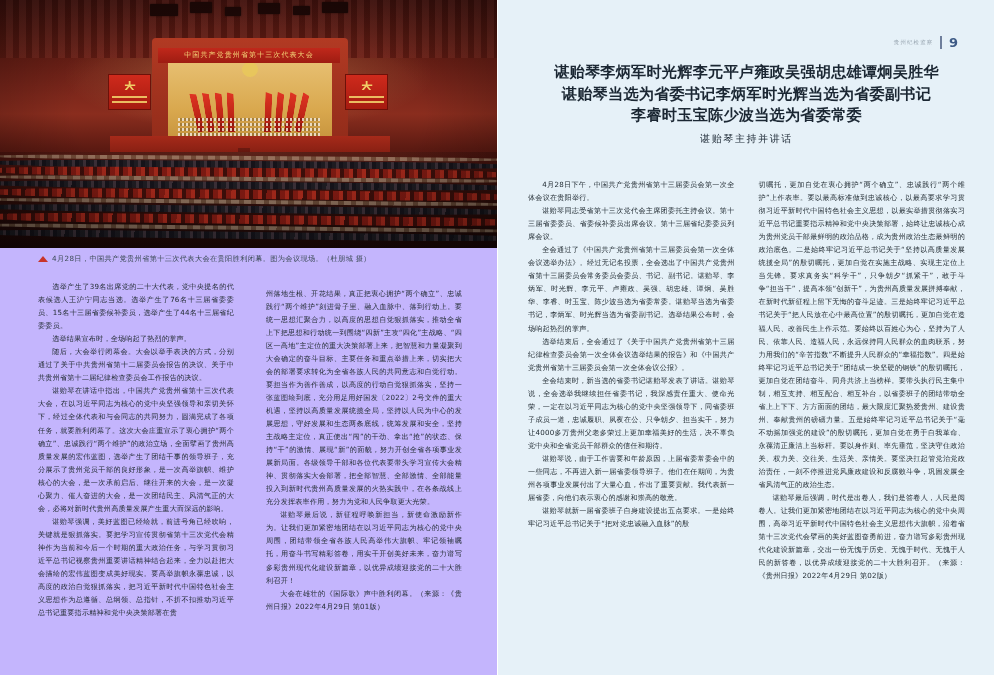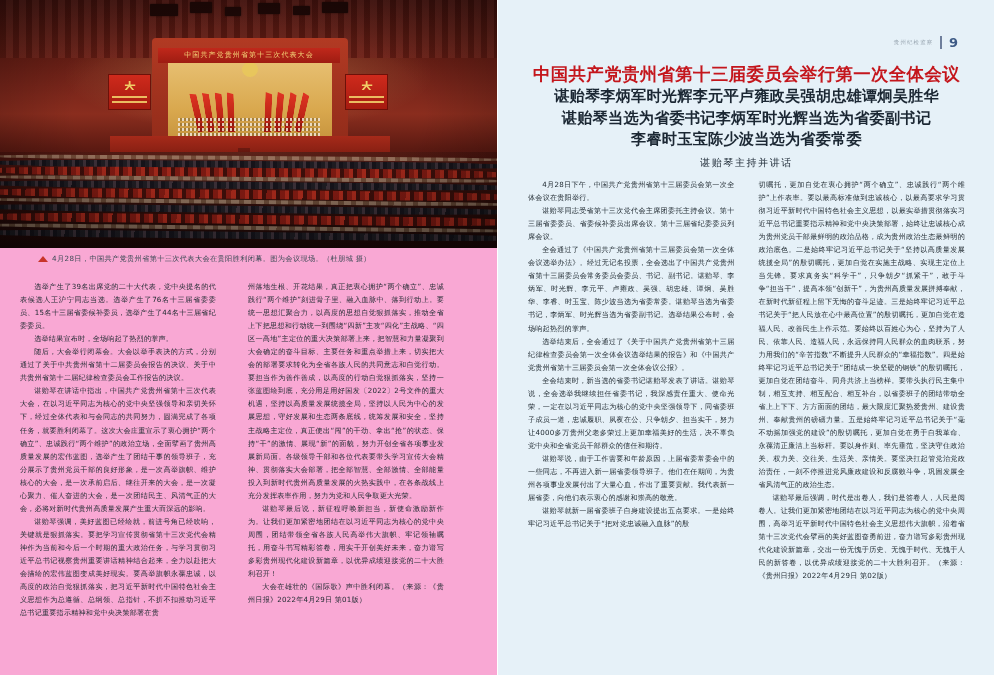--- a/index.html
+++ b/index.html
@@ -20,21 +20,21 @@
     position: relative;
     background: #ffffff;
   }
   .page {
     position: relative;
     height: 675px;
     box-sizing: border-box;
   }
   .page-left {
     width: 497px;
-    background: #f9a8d4;
+    background: #c4b5fd;
   }
   .page-right {
     width: 497px;
     background: #e6f1f8;
     border-left: 1px solid #ffffff;
   }
 
   
   .photo-wrap {
     position: absolute;
@@ -209,25 +209,26 @@
     border-left: 5px solid transparent;
     border-right: 5px solid transparent;
     border-bottom: 6px solid #c8342a;
     margin-right: 4px;
     position: relative;
     top: 1px;
   }
 
   .cols {
     position: absolute;
-    left: 20px;
+    left: 38px;
     top: 280px;
     width: 424px;
     display: flex;
     gap: 32px;
+    align-items: center;
   }
   .col {
     width: 203px;
   }
   .bodytext {
     font-size: 7.1px;
     line-height: 13.05px;
     color: #222c33;
     text-align: justify;
     text-justify: inter-character;
@@ -403,21 +404,20 @@
 
   <div class="page page-right">
 
     <div class="folio">
       <span class="folio-label">贵州纪检监察</span>
       <span class="folio-rule"></span>
       <span class="folio-num">9</span>
     </div>
 
     <div class="headline-block">
-      <div class="hl-main">中国共产党贵州省第十三届委员会举行第一次全体会议</div>
       <div class="hl-sub">谌贻琴李炳军时光辉李元平卢雍政吴强胡忠雄谭炯吴胜华</div>
       <div class="hl-sub">谌贻琴当选为省委书记李炳军时光辉当选为省委副书记</div>
       <div class="hl-sub">李睿时玉宝陈少波当选为省委常委</div>
       <div class="hl-lead">谌贻琴主持并讲话</div>
     </div>
 
     <div class="cols-right">
       <div class="col-right">
         <p class="bodytext indent">4月28日下午，中国共产党贵州省第十三届委员会第一次全体会议在贵阳举行。</p>
         <p class="bodytext indent">谌贻琴同志受省第十三次党代会主席团委托主持会议。第十三届省委委员、省委候补委员出席会议。第十三届省纪委委员列席会议。</p>

